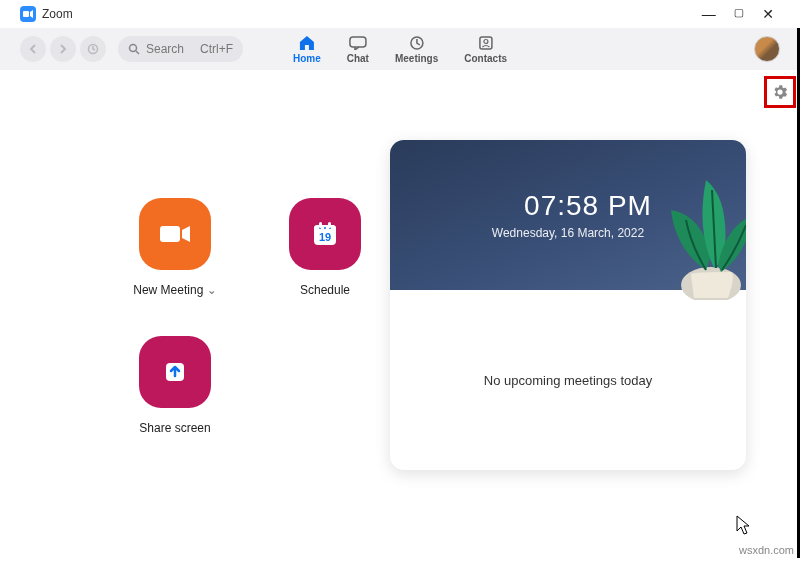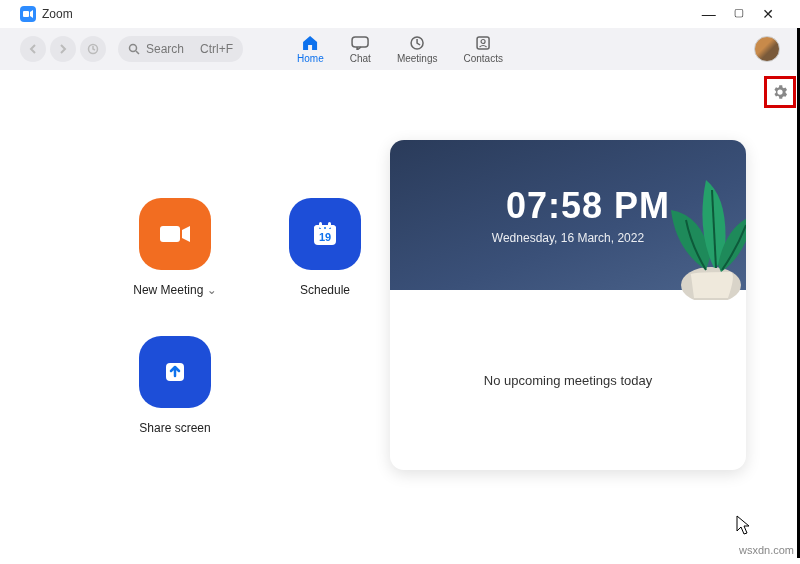--- a/index.html
+++ b/index.html
@@ -4,39 +4,39 @@
 <style>
   * { box-sizing: border-box; margin: 0; padding: 0; font-family: -apple-system, BlinkMacSystemFont, "Segoe UI", Arial, sans-serif; }
   body { width: 800px; height: 564px; background: #fff; position: relative; overflow: hidden; }
   .titlebar { height: 28px; display: flex; align-items: center; padding: 0 20px; font-size: 12px; color: #333; }
   .titlebar .logo { width: 16px; height: 16px; background: #2d8cff; border-radius: 4px; margin-right: 6px; display:flex; align-items:center; justify-content:center;}
   .titlebar .wincontrols { margin-left: auto; display: flex; gap: 18px; padding-right: 6px; }
   .titlebar .wincontrols span { font-size: 14px; cursor: pointer; color:#222;}
   .toolbar { height: 42px; background: #f2f2f5; display: flex; align-items: center; padding: 0 20px; }
   .nav-pill { width: 26px; height: 26px; background: #e6e6ea; border-radius: 13px; display:flex; align-items:center; justify-content:center; color:#aaa; margin-right:4px;}
   .search { background:#e6e6ea; border-radius: 13px; height: 26px; display:flex; align-items:center; padding:0 10px; color:#777; font-size:12px; gap:6px; margin-left:4px;}
-  .tabs { position:absolute; left:50%; transform:translateX(-50%); display:flex; gap:26px; height:42px; align-items:center;}
+  .tabs { position:absolute; left:50%; transform:translateX(-50%); display:flex; gap:26px; height:42px; align-items:center;font-weight:bold;}
   .tab { display:flex; flex-direction:column; align-items:center; font-size:10px; color:#555; gap:2px; cursor:pointer;}
   .tab.active { color:#0e72ed; }
   .tab .ticon { width:20px; height:16px; display:flex; align-items:center; justify-content:center;}
   .avatar { width:26px; height:26px; border-radius:50%; background: linear-gradient(135deg,#c88a4a 40%,#7a5a3a 60%); margin-left:auto; border:1px solid #ccc;}
   .content { position:relative; height: calc(564px - 28px - 42px); }
   .settings-highlight { position:absolute; top:6px; right:4px; width:32px; height:32px; border:3px solid #d40000;}
   .gear { position:absolute; top:10px; right:8px; width:24px; height:24px; display:flex; align-items:center;justify-content:center; color:#888; cursor:pointer;}
   .action-grid { position:absolute; left:100px; top:128px; display:grid; grid-template-columns: 150px 150px; grid-template-rows: 120px 120px; gap:18px 0;}
   .action { display:flex; flex-direction:column; align-items:center; gap:13px;}
   .squircle { width:72px; height:72px; border-radius:22px; display:flex; align-items:center; justify-content:center; color:#fff;}
-  .blue { background:#1d4ed8; }
+  .blue { background:#be185d; }
   .orange { background:#f26d21; }
   .action-label { font-size:12px; color:#222;}
   .action-label.dd::after { content:" ⌄"; color:#777; font-size:12px;}
   .card { position:absolute; left:390px; top:70px; width:356px; height:330px; border-radius:14px; box-shadow:0 4px 16px rgba(0,0,0,0.12); overflow:hidden; background:#fff;}
   .card-top { height:150px; background: linear-gradient(160deg,#2a3b5a 0%, #3a5078 60%, #4a628a 100%); position:relative; display:flex; flex-direction:column; align-items:center; justify-content:center; color:#fff;}
   .plant { position:absolute; right:-10px; bottom:-10px; }
-  .time { font-size:36px; font-weight:700; letter-spacing:1px;margin-left:40px;}
+  .time { font-size:28px; font-weight:400; letter-spacing:1px;margin-left:40px;}
   .date { font-size:12px; opacity:0.9; margin-top:4px;}
   .card-bottom { height:180px; display:flex; align-items:center; justify-content:center; font-size:13px; color:#333;}
   .watermark { position:absolute; right:6px; bottom:8px; font-size:11px; color:#888;}
   .rightedge { position:absolute; right:0; top:28px; width:3px; height:530px; background:#000;}
   .cursor { position:absolute; right:48px; bottom:24px; font-size:18px; color:#000;}
 </style>
 </head>
 <body>
 
 <div class="titlebar">

